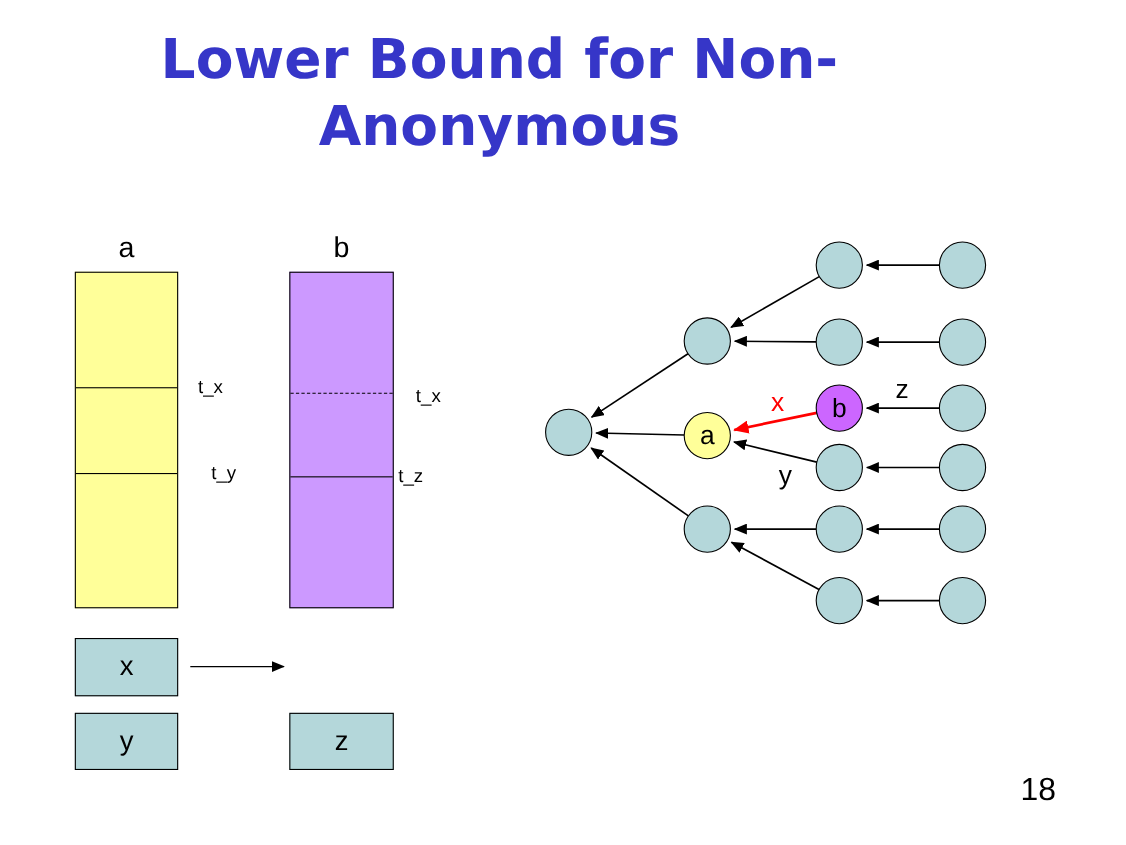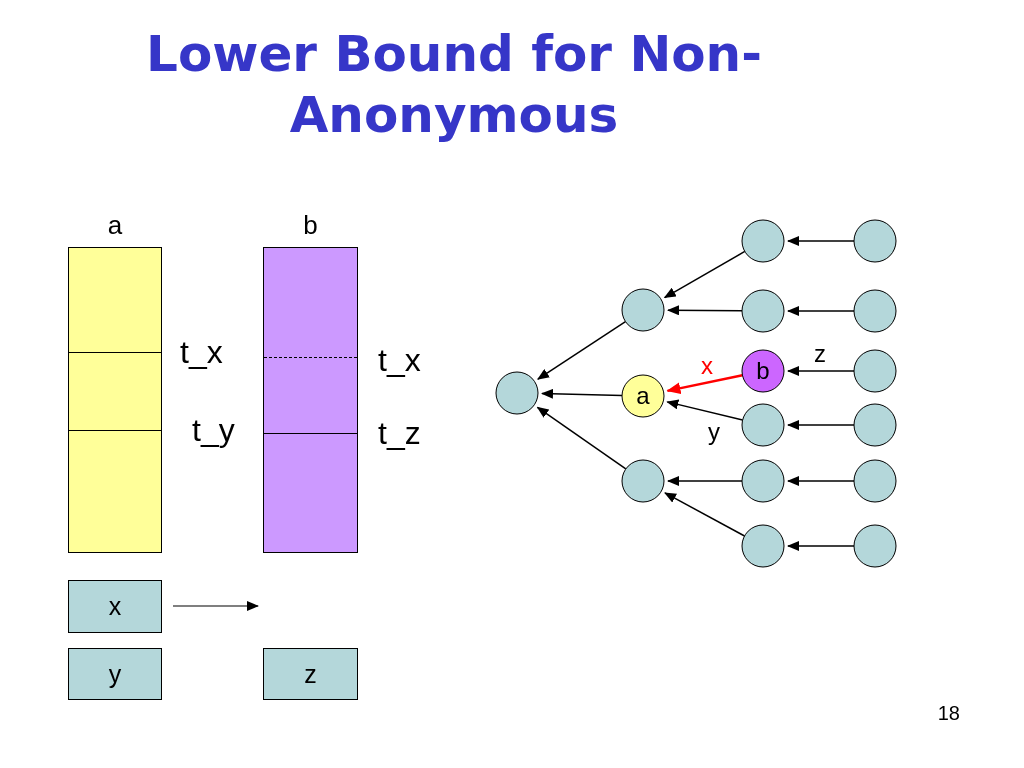--- a/index.html
+++ b/index.html
@@ -30,47 +30,47 @@
 
   
   .bar{position:absolute;border:1px solid #000;box-sizing:border-box;}
   .bar.a{left:68px;top:247px;width:94px;height:306px;background:#ffff99;}
   .bar.b{left:263px;top:247px;width:95px;height:306px;background:#cc99ff;}
   .hline{position:absolute;left:0;width:100%;height:0;border-top:1px solid #000;}
   .hline.dashed{border-top:1px dashed #000;}
 
   
   .mark-label{
-    position:absolute;font-size:32px;line-height:28px;color:#000;
+    position:absolute;font-size:17px;line-height:28px;color:#000;
   }
   .mark-a-0{left:180px;top:338px;}
   .mark-a-1{left:192px;top:416px;}
   .mark-b-0{left:378px;top:346px;}
-  .mark-b-1{left:378px;top:419px;}
+  .mark-b-1{left:362px;top:419px;}
 
   
   .msg-box{
     position:absolute;background:#b4d7da;border:1px solid #000;box-sizing:border-box;
     display:flex;align-items:center;justify-content:center;
     font-size:25px;color:#000;
   }
   .msg-box.x{left:68px;top:580px;width:94px;height:53px;}
   .msg-box.y{left:68px;top:648px;width:94px;height:52px;}
   .msg-box.z{left:263px;top:648px;width:95px;height:52px;}
 
   
   #overlay-svg{
     position:absolute;left:0;top:0;width:1024px;height:768px;
     pointer-events:none;
   }
   #overlay-svg text{font-family:"Liberation Sans", sans-serif;}
 
   .page-number{
     position:absolute;right:64px;top:702px;
-    font-size:20px;color:#000;
+    font-size:29px;color:#000;
   }
 </style>
 </head>
 <body>
 
 <div class="slide">
 
   <div class="title">
     <div>Lower Bound for Non-Anonymous</div>
   </div>

